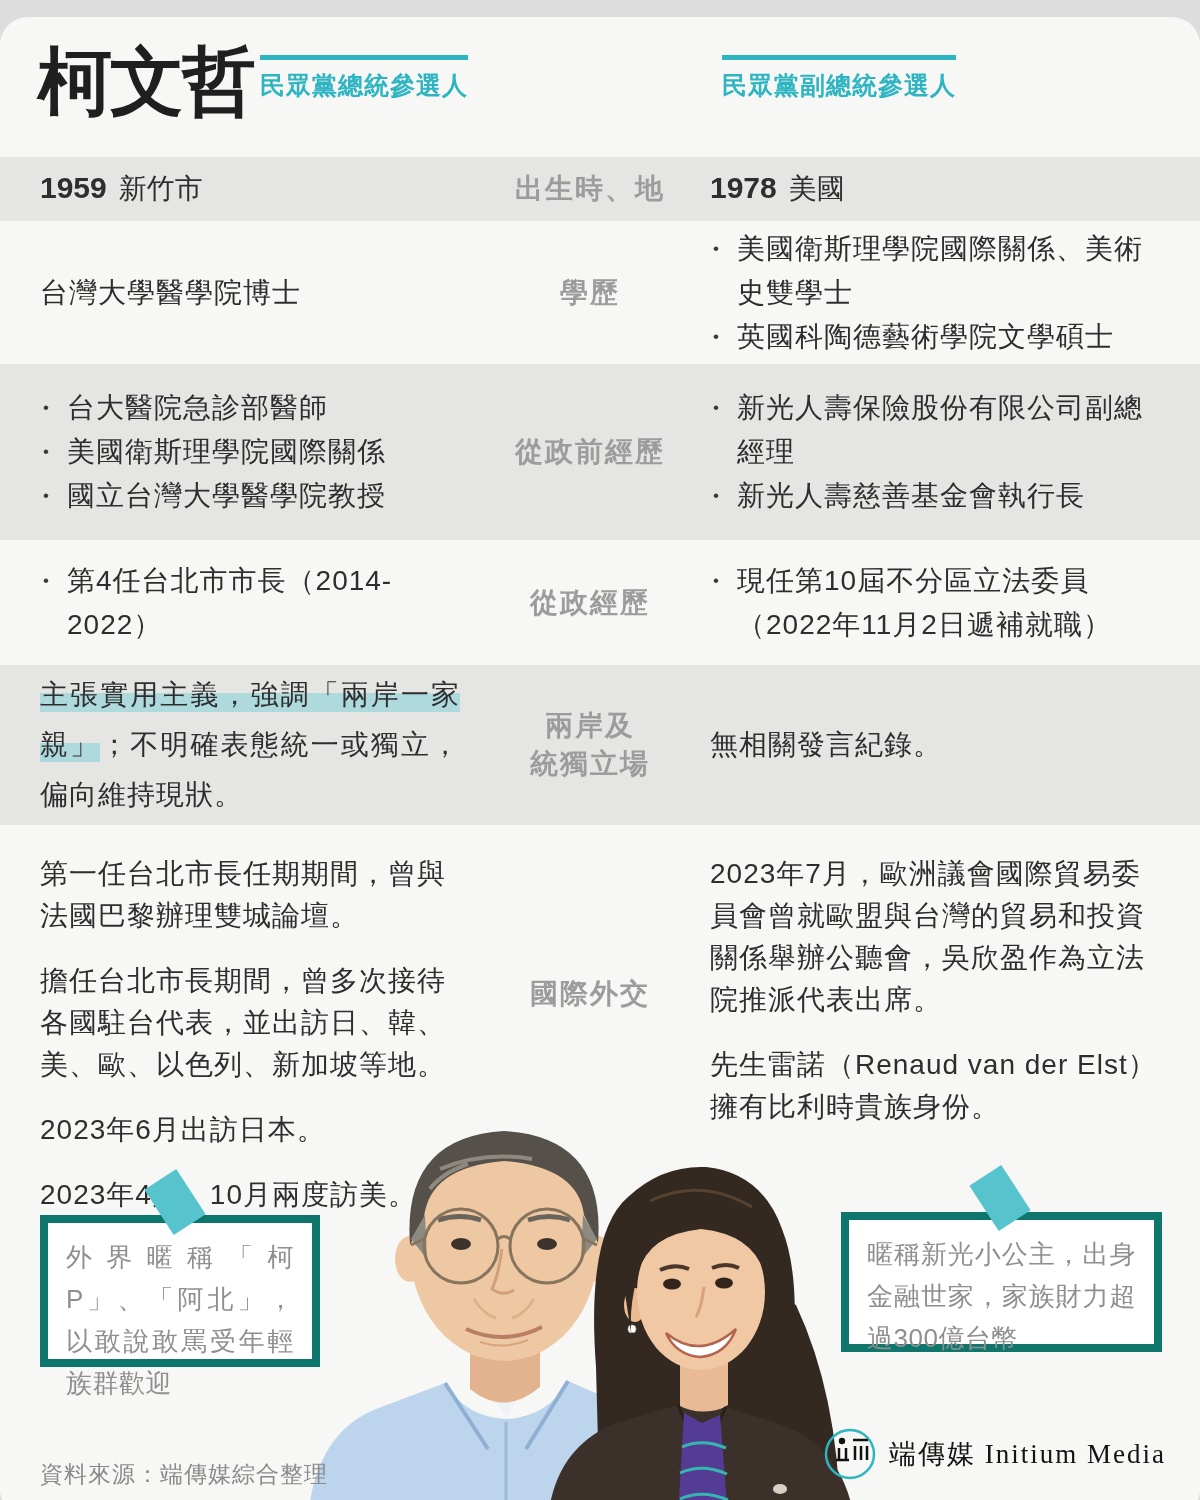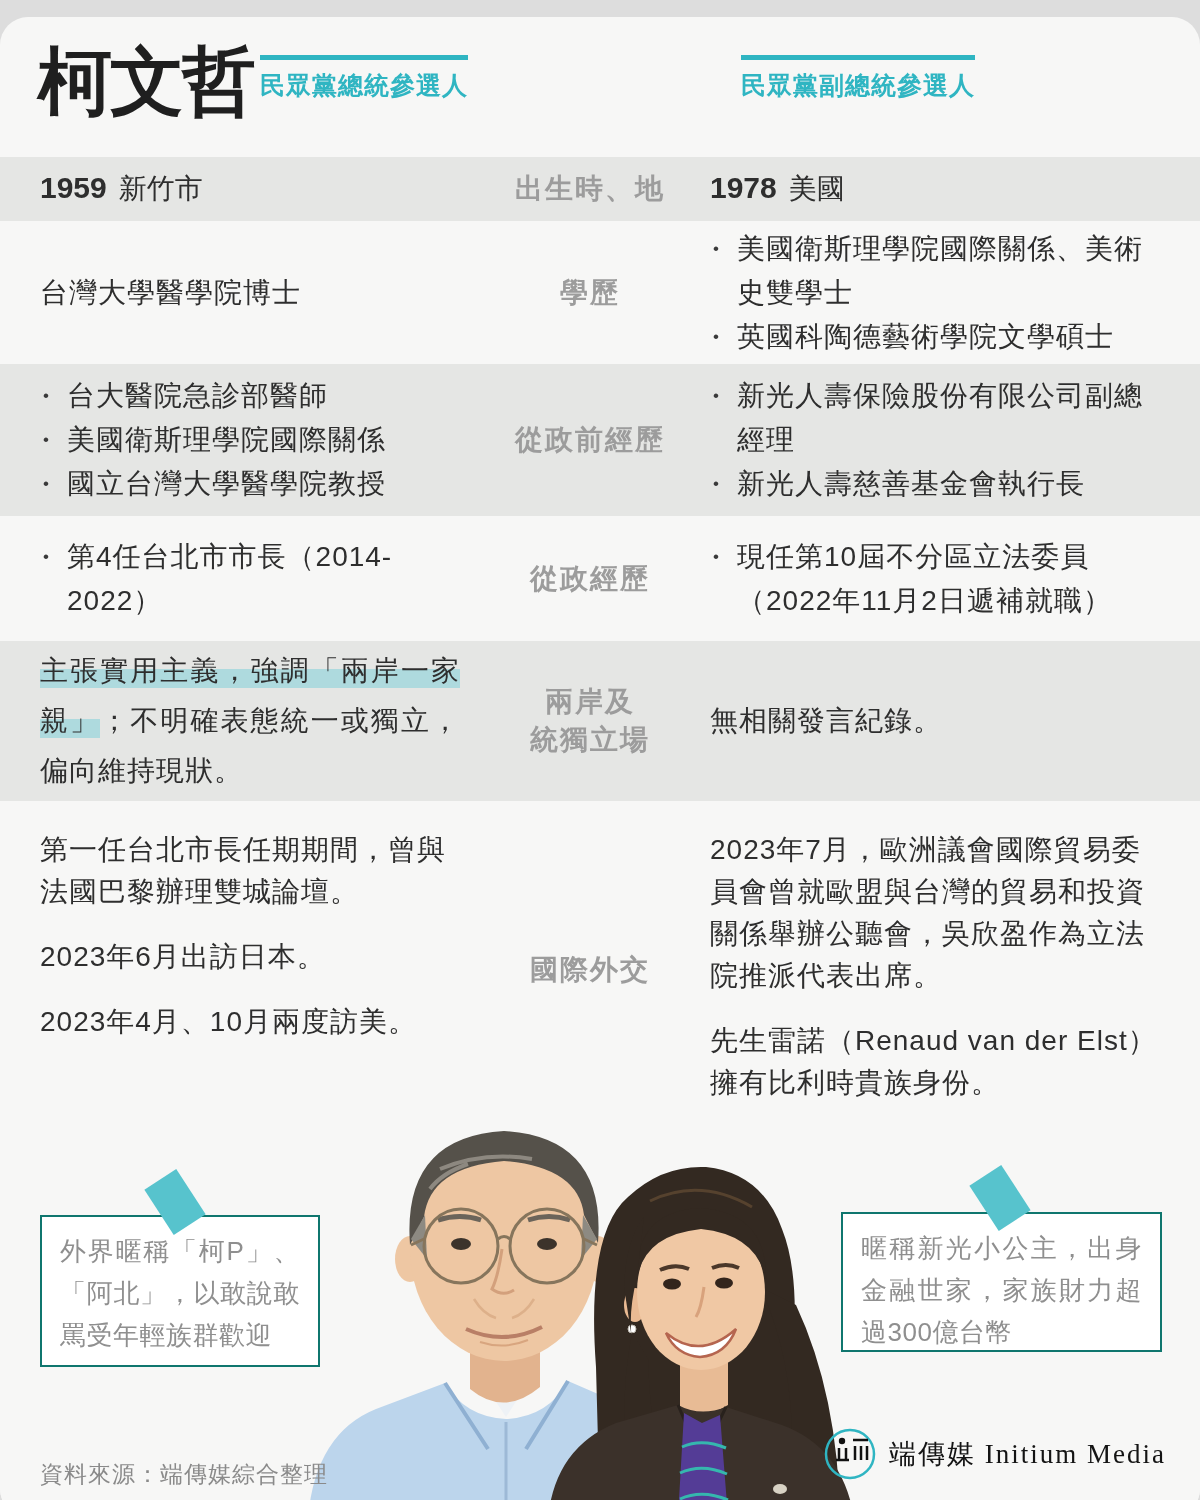--- a/index.html
+++ b/index.html
@@ -9,21 +9,21 @@
     background:#f7f7f6; font-family:"Liberation Sans", sans-serif;
     color:#2e2e2e; margin:17px auto;border-radius:28px;
   }
   
   .header { position:relative; height:140px; }
   .big-name { position:absolute; top:24px; font-size:74px; font-weight:800; color:#1f1f1f; letter-spacing:-2px; line-height:1.1; white-space:nowrap; }
   .big-name.left { left:38px; }
   .big-name.right { right:35px; }
   .role-block { position:absolute; top:38px; }
   .role-block.left { left:260px; }
-  .role-block.right { left:741px; }
+  .role-block.right { left:722px; }
   .role-bar { height:5px; background:#2fb5c2; width:100%; }
   .role-text { margin-top:9px; font-size:25px; font-weight:700; color:#2fb5c2; letter-spacing:1px; white-space:nowrap; }
   
   .row { display:grid; grid-template-columns:500px 180px 520px; }
   .row.gray { background:#e5e6e4; }
   .row.light { background:#f7f7f6; }
   .c-left  { padding-left:40px; padding-right:40px; display:flex; align-items:center; }
   .c-center{ display:flex; align-items:center; justify-content:center; text-align:center; }
   .c-right { padding-left:30px; padding-right:40px; display:flex; align-items:center; }
   .row-label { font-size:28px; font-weight:700; color:#9c9c9c; letter-spacing:2px; line-height:38px; }
@@ -34,21 +34,21 @@
   ul.bullets li { position:relative; padding-left:27px; font-size:28px; line-height:44px; letter-spacing:1px; }
   ul.bullets li::before { content:"•"; position:absolute; left:3px; top:0; font-size:17px; line-height:inherit; color:#3a3a3a; }
   .stance { font-size:28px; line-height:50px; letter-spacing:1px; text-align:justify; }
   .hl { background:linear-gradient(transparent 42%, #aedade 42%); padding-bottom:2px; }
   .row.intl .c-left, .row.intl .c-right { align-items:flex-start; padding-top:28px; }
   .row.intl .c-center { align-items:flex-start; padding-top:150px; }
   .paras p { font-size:28px; line-height:42px; letter-spacing:1px; margin-bottom:23px; }
   .paras p:last-child { margin-bottom:0; }
   
   .callout {
-    position:absolute; background:#ffffff; border:2px solid #0f766e;
+    position:absolute; background:#ffffff; border:8px solid #0f766e;
     color:#8f8f8f; font-size:26px; line-height:42px; letter-spacing:0.5px;
     text-align:justify; padding:13px 18px; z-index:4;
   }
   .callout.left-box  { left:40px;  top:1198px; width:280px; height:152px; }
   .callout.right-box { left:841px; top:1195px; width:321px; height:140px; }
   .tape { position:absolute; width:38px; height:54px; background:#57c3cd; z-index:5; transform:rotate(-33deg); }
   .tape.left-tape  { left:156px; top:1158px; }
   .tape.right-tape { left:981px; top:1154px; }
   .photos { position:absolute; left:280px; top:1100px; width:590px; height:400px; z-index:2; }
   .source-note { position:absolute; left:40px; top:1442px; font-size:23px; color:#8a8a8a; letter-spacing:1px; z-index:6; }
@@ -97,21 +97,21 @@
       <div class="row-label">學歷</div>
     </div>
     <div class="c-right">
       <ul class="bullets">
         <li>美國衛斯理學院國際關係、美術史雙學士</li>
         <li>英國科陶德藝術學院文學碩士</li>
       </ul>
     </div>
   </div>
 
-  <div class="row gray" style="height:152px">
+  <div class="row gray" style="height:176px">
     <div class="c-left">
       <ul class="bullets">
         <li>台大醫院急診部醫師</li>
         <li>美國衛斯理學院國際關係</li>
         <li>國立台灣大學醫學院教授</li>
       </ul>
     </div>
     <div class="c-center">
       <div class="row-label">從政前經歷</div>
     </div>
@@ -153,20 +153,21 @@
     </div>
     <div class="c-right">
       <div class="cell-text">無相關發言紀錄。</div>
     </div>
   </div>
 
   <div class="row light intl" style="height:706px">
     <div class="c-left">
       <div class="paras">
         <p>第一任台北市長任期期間，曾與法國巴黎辦理雙城論壇。</p>
+        <p>擔任台北市長期間，曾多次接待各國駐台代表，並出訪日、韓、美、歐、以色列、新加坡等地。</p>
         <p>2023年6月出訪日本。</p>
         <p>2023年4月、10月兩度訪美。</p>
       </div>
     </div>
     <div class="c-center">
       <div class="row-label">國際外交</div>
     </div>
     <div class="c-right">
       <div class="paras">
         <p>2023年7月，歐洲議會國際貿易委員會曾就歐盟與台灣的貿易和投資關係舉辦公聽會，吳欣盈作為立法院推派代表出席。</p>

